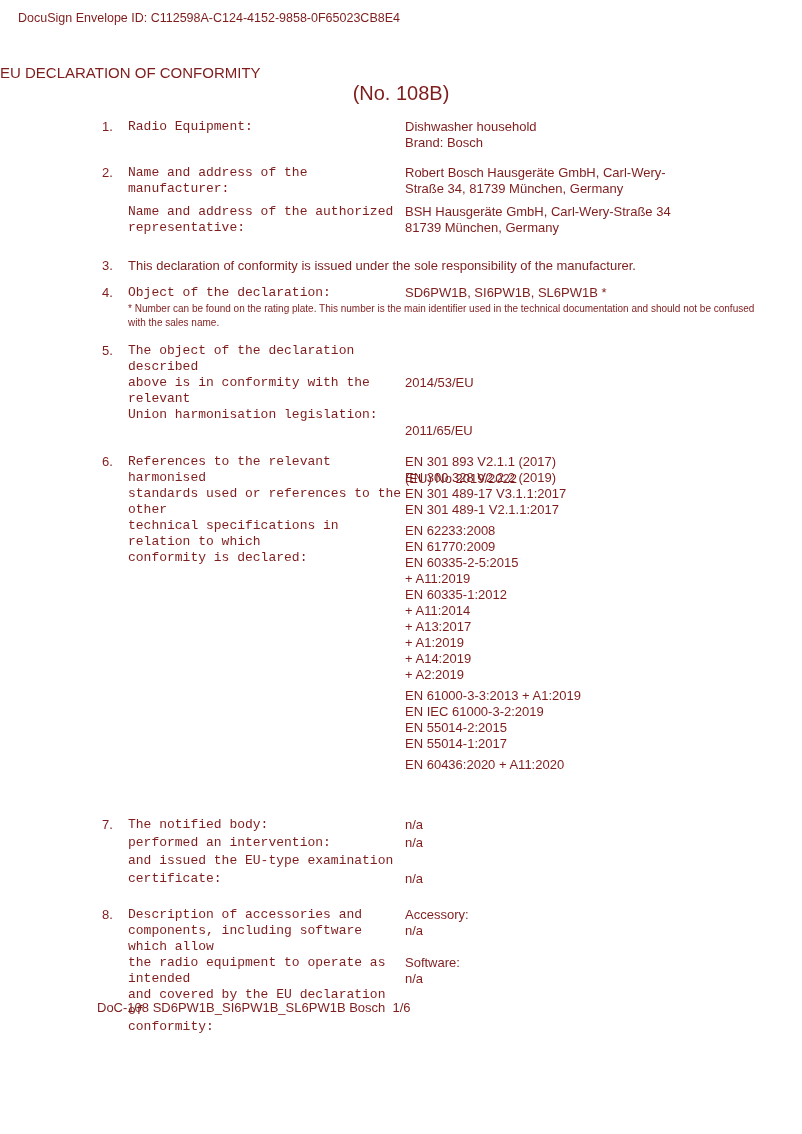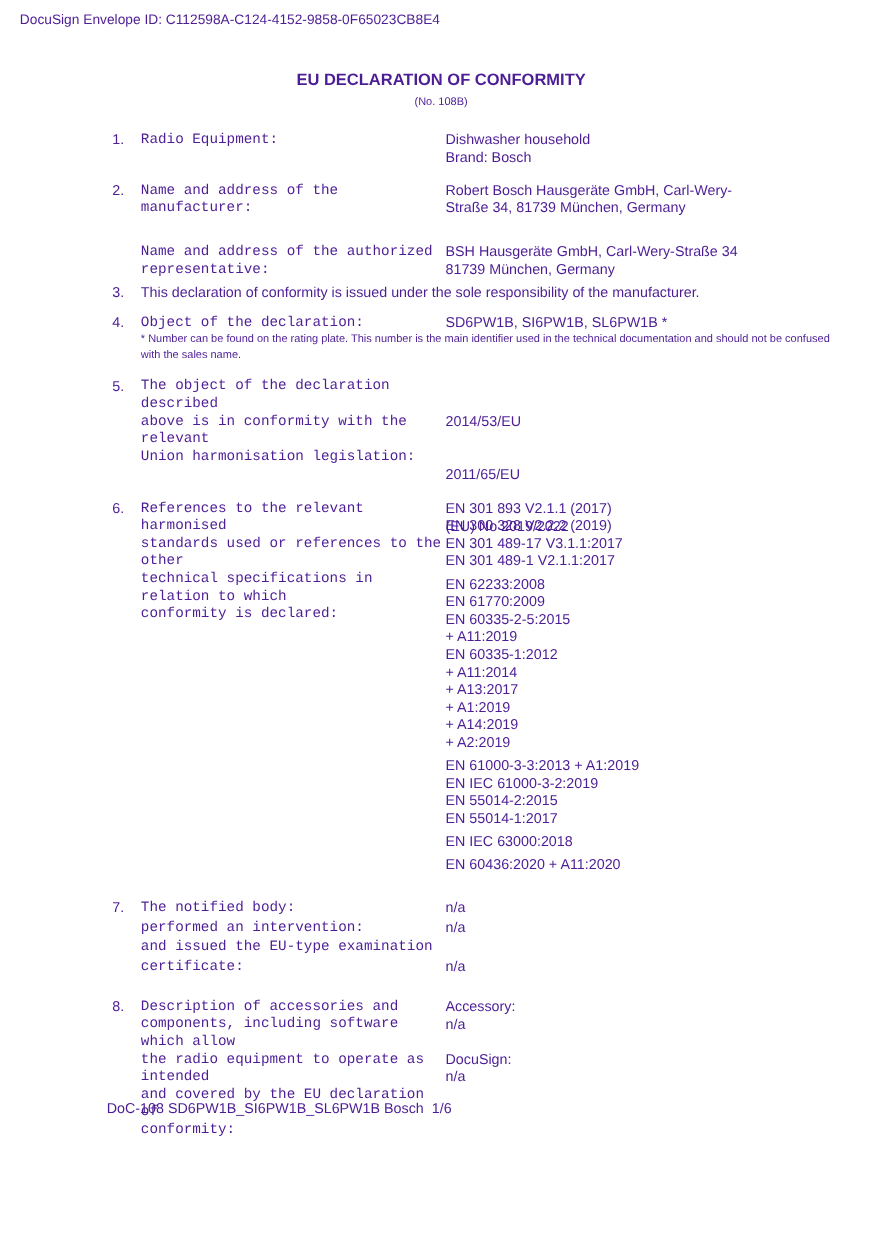--- a/index.html
+++ b/index.html
@@ -1,50 +1,50 @@
 <!DOCTYPE html>
 <html><head>
 <meta charset="utf-8">
 <style>
   html, body { margin: 0; padding: 0; background: #ffffff; }
   .page {
     position: relative;
     width: 802px;
     height: 1134px;
     background: #ffffff;
-    color: #4c1d95;
+    color: #7f1d1d;
     font-family: "Liberation Sans", "DejaVu Sans", sans-serif;
     font-size: 13px;
     line-height: 16px;
     overflow: hidden;
   }
   .pre { white-space: pre-line; }
   .envelope {
     position: absolute;
     left: 18px;
     top: 11px;
     font-size: 12.5px;
     line-height: 15px;
   }
   .title {
     position: absolute;
     left: 0; right: 0;
     top: 63px;
-    text-align: center;
+    text-align: left;
     font-size: 15px;
-    font-weight: bold;
+    font-weight: normal;
     line-height: 20px;
     margin: 0;
   }
   .subtitle {
     position: absolute;
     left: 0; right: 0;
     top: 83px;
     text-align: center;
-    font-size: 10px;
+    font-size: 20px;
     line-height: 20px;
   }
   .item {
     position: absolute;
     left: 102px;
     right: 40px;
     display: grid;
     grid-template-columns: 26px 277px 1fr;
     align-items: start;
   }
@@ -86,21 +86,21 @@
 Brand: Bosch</div>
   </section>
 
   <section class="item" style="top:165px">
     <div>2.</div>
     <div class="c2">Name and address of the manufacturer:</div>
     <div class="c3 pre">Robert Bosch Hausgeräte GmbH, Carl-Wery-
 Straße 34, 81739 München, Germany</div>
   </section>
 
-  <section class="item" style="top:221px">
+  <section class="item" style="top:204px">
     <div></div>
     <div class="c2 pre">Name and address of the authorized
 representative:</div>
     <div class="c3 pre">BSH Hausgeräte GmbH, Carl-Wery-Straße 34
 81739 München, Germany</div>
   </section>
 
   <section class="item" style="top:258px">
     <div>3.</div>
     <div class="span23">This declaration of conformity is issued under the sole responsibility of the manufacturer.</div>
@@ -143,21 +143,20 @@
 EN 60335-1:2012
 + A11:2014
 + A13:2017
 + A1:2019
 + A14:2019
 + A2:2019</div>
       <div>EN 61000-3-3:2013 + A1:2019
 EN IEC 61000-3-2:2019
 EN 55014-2:2015
 EN 55014-1:2017</div>
-      <div>EN IEC 63000:2018</div>
       <div>EN 60436:2020 + A11:2020</div>
     </div>
   </section>
 
   <section class="item item7" style="top:816px">
     <div>7.</div>
     <div class="c2">The notified body:</div>
     <div class="c3">n/a</div>
     <div class="c2">performed an intervention:</div>
     <div class="c3">n/a</div>
@@ -169,19 +168,19 @@
   <section class="item" style="top:907px">
     <div>8.</div>
     <div class="c2 pre">Description of accessories and
 components, including software which allow
 the radio equipment to operate as intended
 and covered by the EU declaration of
 conformity:</div>
     <div class="c3 pre">Accessory:
 n/a
 
-DocuSign:
+Software:
 n/a</div>
   </section>
 
   <div class="footer">DoC-108 SD6PW1B_SI6PW1B_SL6PW1B Bosch  1/6</div>
 
 </div>
 
 </body></html>

